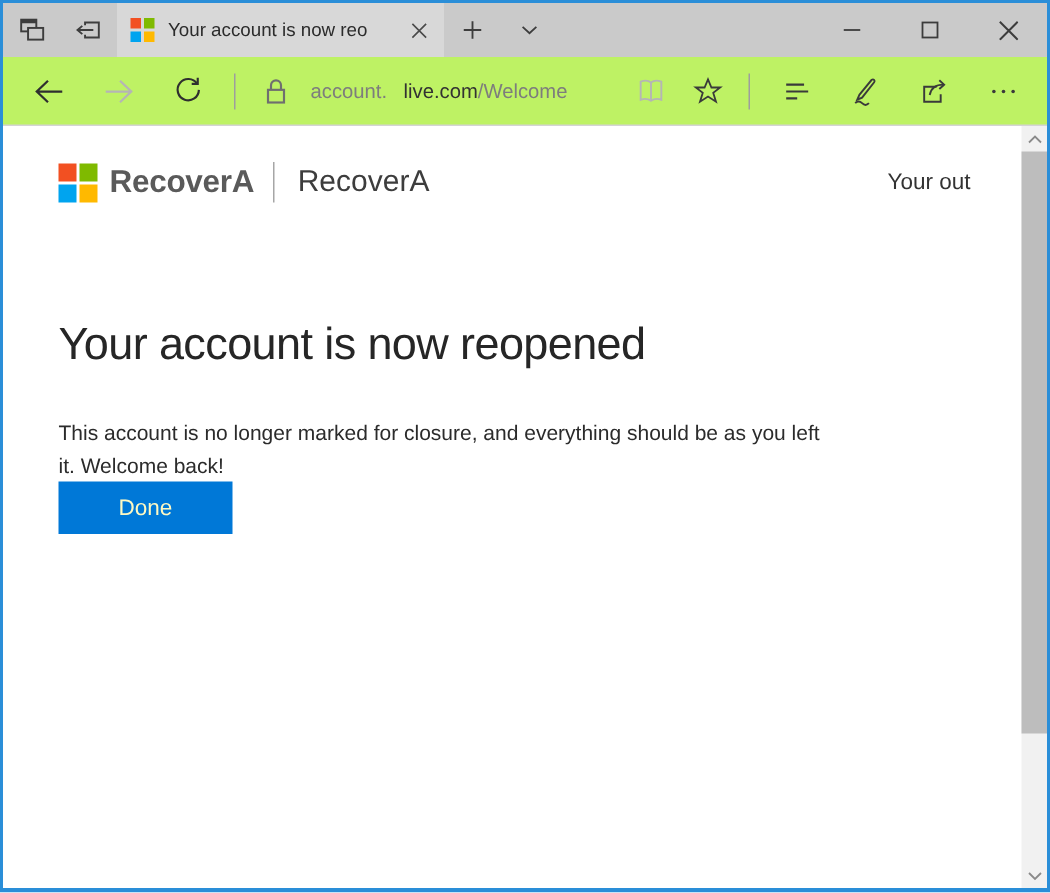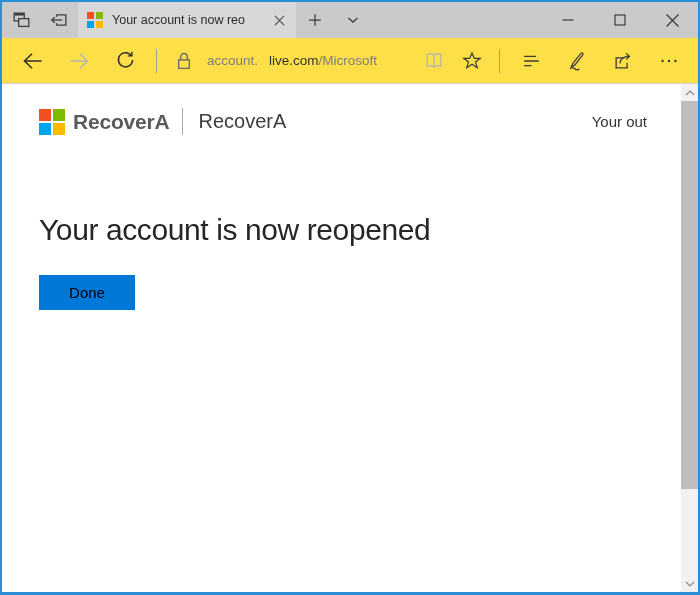--- a/index.html
+++ b/index.html
@@ -23,21 +23,21 @@
   .favicon{width:16px;height:16px;display:grid;grid-template-columns:7px 7px;grid-template-rows:7px 7px;gap:2px;flex:0 0 auto;}
   .favicon i{display:block;}
   .fav-r{background:var(--ms-red);} .fav-g{background:var(--ms-green);}
   .fav-b{background:var(--ms-blue);} .fav-y{background:var(--ms-yellow);}
   .tab-title{flex:1 1 auto;margin:0 6px 0 9px;font-size:12.5px;color:#2b2b2b;white-space:nowrap;overflow:hidden;}
   .tab-close{width:18px;height:18px;display:flex;align-items:center;justify-content:center;color:#4a4a4a;border:none;background:transparent;cursor:pointer;flex:0 0 auto;}
   .win-controls{margin-left:auto;display:flex;align-items:stretch;}
   .win-btn{width:52px;display:flex;align-items:center;justify-content:center;color:#3c3c3c;border:none;background:transparent;cursor:pointer;}
 
   
-  .toolbar{height:46px;background:#fde047;border-bottom:1px solid #d4d4d4;display:flex;align-items:center;padding:0 6px 0 8px;flex:0 0 auto;}
+  .toolbar{height:46px;background:#bef264;border-bottom:1px solid #d4d4d4;display:flex;align-items:center;padding:0 6px 0 8px;flex:0 0 auto;}
   .tool-btn{width:46px;height:40px;display:flex;align-items:center;justify-content:center;border:none;background:transparent;cursor:pointer;color:#2f2f2f;}
   .tool-btn.small{width:38px;}
   .tool-btn.disabled{color:#b5b5b5;cursor:default;}
   .tb-divider{width:1px;height:24px;background:#9e9e9e;margin:0 8px;flex:0 0 auto;}
   .url{display:flex;align-items:center;font-size:13.5px;margin-left:4px;white-space:nowrap;overflow:hidden;max-width:185px;}
   .url .dim{color:#7d7d7d;}
   .url .domain{color:#323232;padding-left:11px;}
   .right-tools{margin-left:auto;display:flex;align-items:center;}
 
   
@@ -45,21 +45,21 @@
   .page{height:100%;margin-right:17px;padding:24px 34px 0 37px;}
   .site-header{display:flex;align-items:center;}
   .mslogo{width:26px;height:26px;display:grid;grid-template-columns:12px 12px;grid-template-rows:12px 12px;gap:2px;flex:0 0 auto;}
   .brand{margin-left:8px;font-size:21px;font-weight:700;color:#5a5a5a;letter-spacing:-0.2px;}
   .hdr-divider{width:1px;height:27px;background:#a6a6a6;margin:0 15px 0 13px;}
   .product{font-size:20px;color:#3d3d3d;}
   .signout{margin-left:auto;font-size:15px;color:#333;text-decoration:none;cursor:pointer;}
   h1.headline{margin-top:76px;font-size:30px;line-height:38px;font-weight:300;color:#262626;letter-spacing:-0.4px;}
   .body-text{margin-top:28px;font-size:14px;line-height:22px;color:#2b2b2b;}
   .body-text span{display:block;white-space:nowrap;}
-  .done-btn{margin-top:26px;width:96px;height:35px;background:var(--accent);color:#000000;font-size:15px;border:none;cursor:pointer;display:flex;align-items:center;justify-content:center;}
+  .done-btn{width:116px;height:35px;background:var(--accent);color:#fef9c3;font-size:15px;border:none;cursor:pointer;display:flex;align-items:center;justify-content:center;}
 
   
   .scrollbar{position:absolute;top:0;right:0;width:17px;height:100%;background:#f1f1f1;}
   .scroll-btn{position:absolute;left:0;width:17px;height:17px;display:flex;align-items:center;justify-content:center;color:#8a8a8a;border:none;background:transparent;cursor:pointer;}
   .scroll-btn.up{top:0;}
   .scroll-btn.down{bottom:0;}
   .scroll-thumb{position:absolute;left:0;top:17px;width:17px;height:388px;background:#bdbdbd;cursor:pointer;}
 
   svg{display:block;}
 </style>
@@ -173,21 +173,21 @@
       <span>
         <svg width="18" height="20" viewBox="0 0 16 18" fill="none" stroke="currentColor" stroke-width="1.3">
           <path d="M5 8 V5.3 a3 3 0 0 1 6 0 V8"></path>
           <rect x="3.2" y="8" width="9.6" height="7.6"></rect>
         </svg>
       </span>
     </button>
     <div class="url">
       <span class="dim">account.</span>
         <span class="domain">live.com</span>
-        <span class="dim">/Microsoft</span>
+        <span class="dim">/Welcome</span>
     </div>
 
     <div class="right-tools">
       <button class="tool-btn small disabled">
         <span>
           <svg width="22" height="22" viewBox="0 0 24 24" fill="none" stroke="currentColor" stroke-width="1.4">
             <path d="M12 5.5 C10 3.8 7 3.9 4.5 4.8 V18 C7 17.1 10 17.2 12 18.8 C14 17.2 17 17.1 19.5 18 V4.8 C17 3.9 14 3.8 12 5.5 Z"></path>
             <path d="M12 5.5 V18.8"></path>
           </svg>
         </span>
@@ -246,20 +246,24 @@
             <i class="fav-y"></i>
         </span>
         <span class="brand">RecoverA</span>
         <span class="hdr-divider"></span>
         <span class="product">RecoverA</span>
         <a class="signout">Your out</a>
       </div>
 
       <h1 class="headline">Your account is now reopened</h1>
 
+      <p class="body-text">
+        <span>This account is no longer marked for closure, and everything should be as you left</span>
+        <span>it. Welcome back!</span>
+      </p>
 
       <button class="done-btn">Done</button>
     </div>
 
     <div class="scrollbar">
       <button class="scroll-btn up">
         <span>
           <svg width="10" height="6" viewBox="0 0 10 6" fill="none" stroke="currentColor" stroke-width="1.2">
             <path d="M1 5 L5 1 L9 5"></path>
           </svg>

